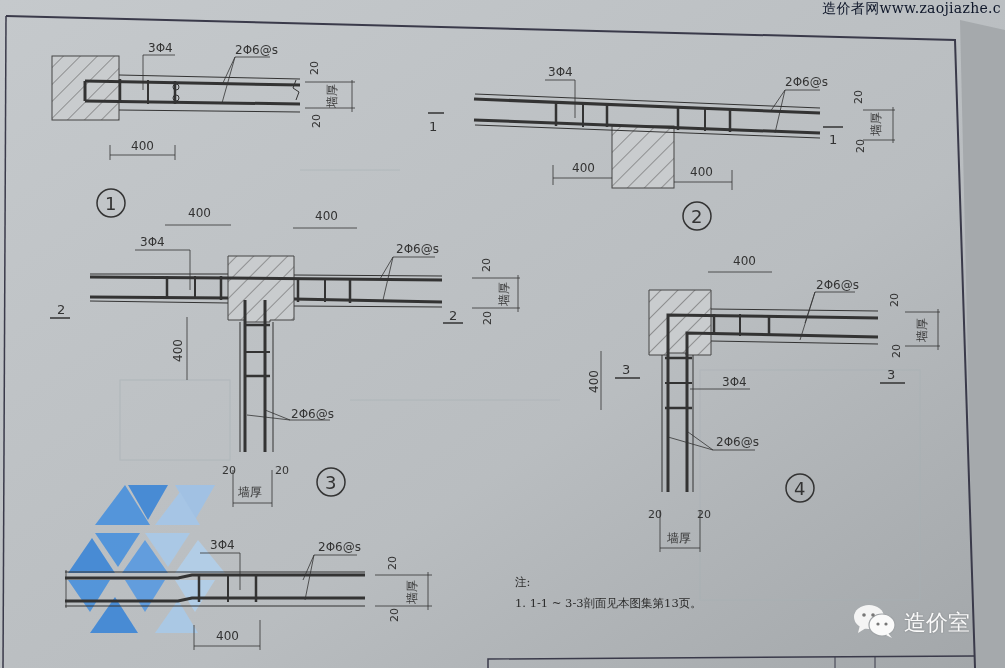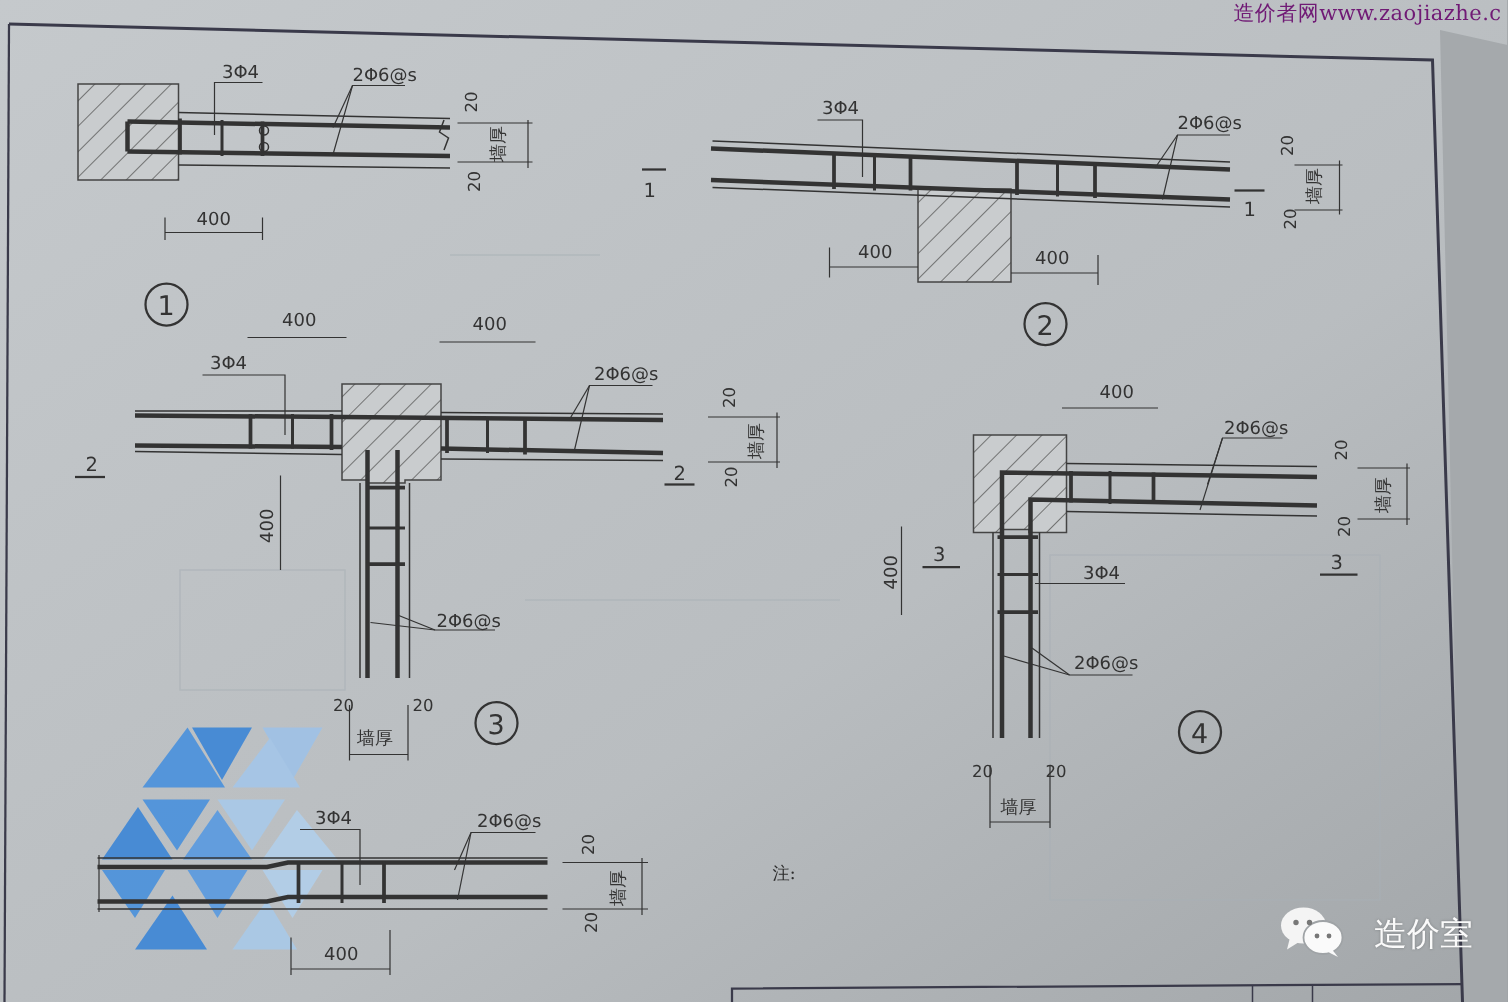--- a/index.html
+++ b/index.html
@@ -1,19 +1,19 @@
 <!DOCTYPE html>
 <html><head>
 <meta charset="utf-8">
 <style>
   html,body{margin:0;padding:0;}
   body{width:1005px;height:668px;overflow:hidden;background:#9fa3a6;position:relative;font-family:"DejaVu Sans",sans-serif;}
   #sheet{position:absolute;left:0;top:0;width:1005px;height:668px;}
-  .watermark-top{position:absolute;right:4px;top:0px;color:#701a75;font-family:"DejaVu Serif",serif;font-size:14px;letter-spacing:0.3px;white-space:nowrap;}
-  .wechat{position:absolute;left:852px;top:603px;display:flex;align-items:center;gap:18px;}
+  .watermark-top{position:absolute;right:4px;top:0px;color:#0f172a;font-family:"DejaVu Serif",serif;font-size:14px;letter-spacing:0.3px;white-space:nowrap;}
+  .wechat{position:absolute;left:852px;top:603px;display:flex;align-items:center;gap:6px;}
   .wechat-label{color:#fafafa;font-size:22px;font-family:"DejaVu Sans",sans-serif;text-shadow:0 0 2px rgba(0,0,0,.25);}
   .notes{position:absolute;left:515px;top:572px;font-family:"DejaVu Serif",serif;font-size:11.5px;color:#2c2c2c;line-height:21px;}
   .notes div{white-space:nowrap;}
   svg text{font-family:"DejaVu Sans",sans-serif;fill:#333;}
 </style>
 </head>
 <body>
 
 <div id="sheet">
 <svg width="1005" height="668" viewBox="0 0 1005 668" xmlns="http://www.w3.org/2000/svg">
@@ -260,20 +260,21 @@
   <text x="396" y="570" font-size="11" transform="rotate(-90 396 570)">20</text>
   <text x="398" y="622" font-size="11" transform="rotate(-90 398 622)">20</text>
   <text x="416" y="604" font-size="12" transform="rotate(-90 416 604)">墙厚</text>
 </svg>
 </div>
 
 <div class="watermark-top">造价者网www.zaojiazhe.c</div>
 
 <div class="notes">
   <div>注:</div>
+  <div>1.  1-1 ~ 3-3剖面见本图集第13页。</div>
 </div>
 
 <div class="wechat">
   <span>
     <svg width="46" height="36" viewBox="0 0 46 36">
       <ellipse cx="17" cy="14" rx="15" ry="12" fill="#f4f4f4"></ellipse>
       <polygon points="8,22 6,30 14,25" fill="#f4f4f4"></polygon>
       <ellipse cx="30" cy="22" rx="13" ry="11" fill="#fafafa" stroke="#9fa3a6" stroke-width="1.2"></ellipse>
       <polygon points="36,30 40,35 34,32" fill="#fafafa"></polygon>
       <circle cx="12" cy="12" r="1.8" fill="#777"></circle>

